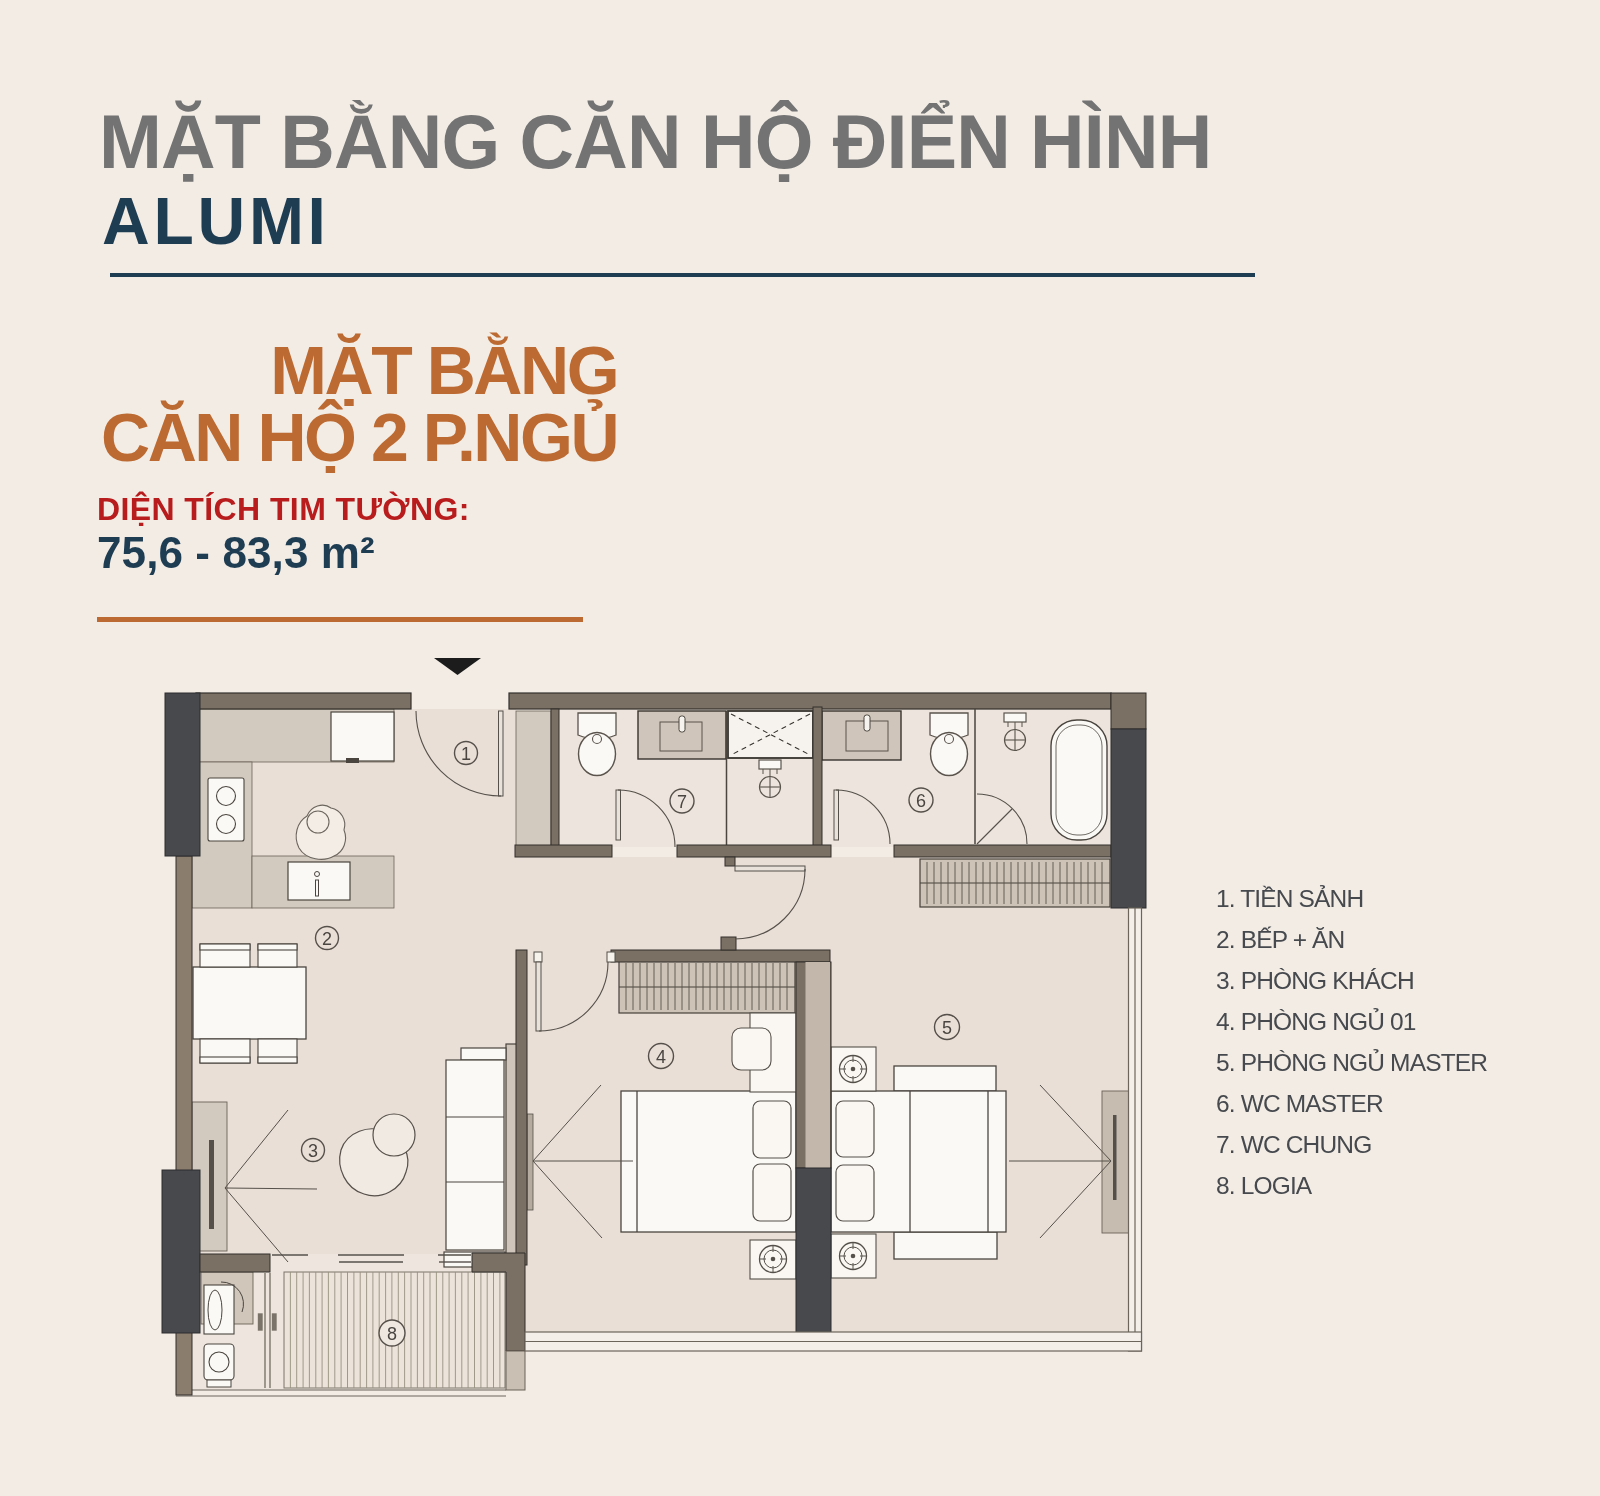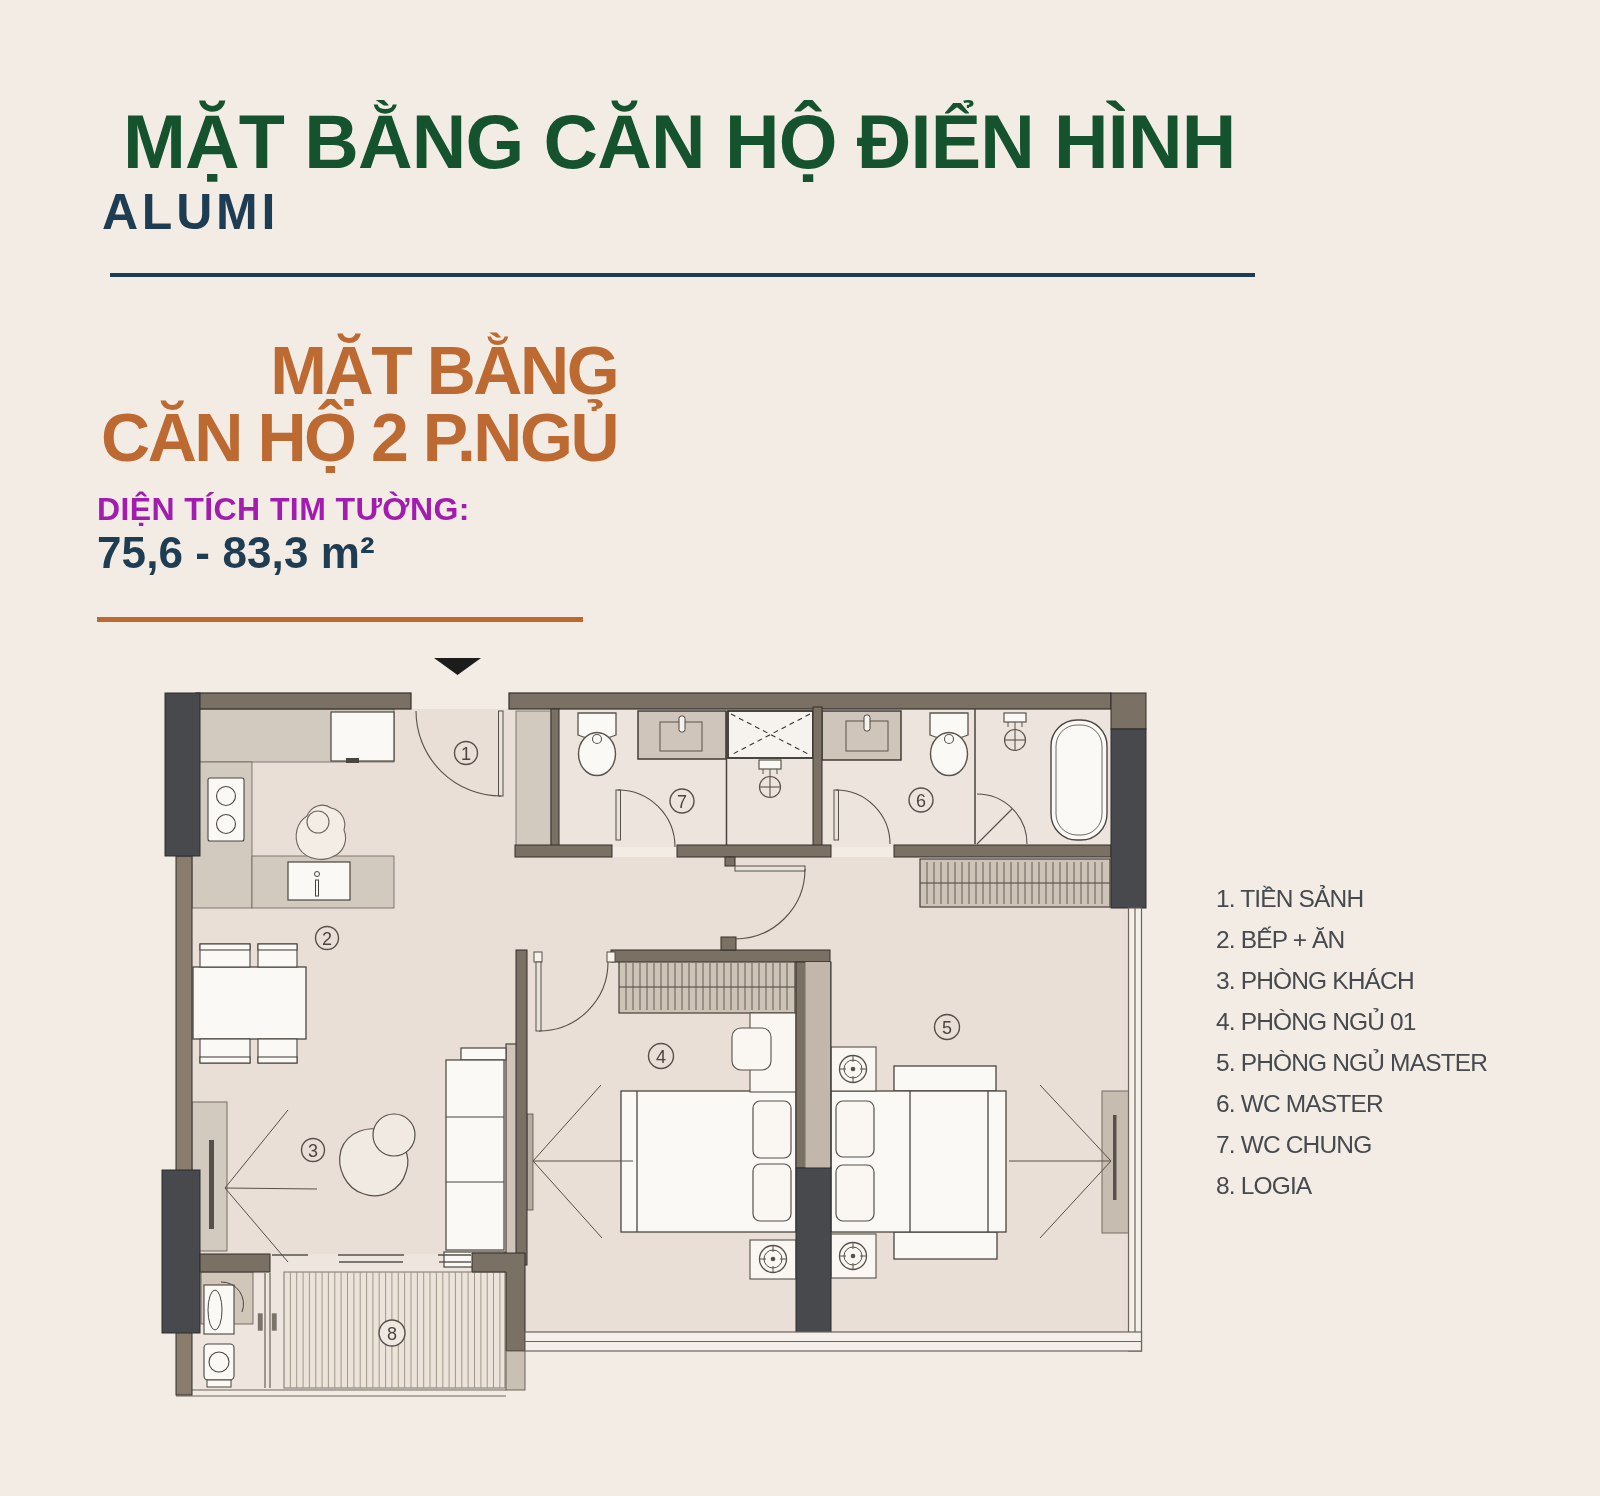--- a/index.html
+++ b/index.html
@@ -1,21 +1,21 @@
 <!DOCTYPE html>
 <html><head>
 <meta charset="utf-8">
 <style>
   html,body{margin:0;padding:0;}
   body{width:1600px;height:1496px;background:#f2ece5;font-family:"Liberation Sans",sans-serif;position:relative;overflow:hidden;}
   .abs{position:absolute;}
-  .t1{color:#14532d;font-weight:bold;font-size:75.5px;letter-spacing:-0.8px;white-space:nowrap;margin-left:24px;}
-  .t2{color:#1e3c52;font-weight:bold;font-size:50px;letter-spacing:3.75px;text-align:right;}
+  .t1{color:#737373;font-weight:bold;font-size:75.5px;letter-spacing:-0.8px;white-space:nowrap;}
+  .t2{color:#1e3c52;font-weight:bold;font-size:66px;letter-spacing:3.75px;text-align:right;}
   .t3{color:#bc6a31;font-weight:bold;font-size:68px;letter-spacing:-2.45px;line-height:67px;white-space:nowrap;text-align:right;}
-  .t4{color:#a21caf;font-weight:bold;font-size:32px;letter-spacing:0.4px;white-space:nowrap;}
+  .t4{color:#b91c1c;font-weight:bold;font-size:32px;letter-spacing:0.4px;white-space:nowrap;}
   .t5{color:#1e3c52;font-weight:bold;font-size:44px;letter-spacing:0.1px;white-space:nowrap;}
   .legend{color:#46494d;font-size:24.5px;letter-spacing:-0.85px;line-height:41px;white-space:nowrap;}
 </style>
 </head>
 <body>
 
 <div class="abs t1" style="left:99px;top:99px;">MẶT BẰNG CĂN HỘ ĐIỂN HÌNH</div>
 
 <div class="abs t2" style="left:102px;top:183px;">ALUMI</div>
 

